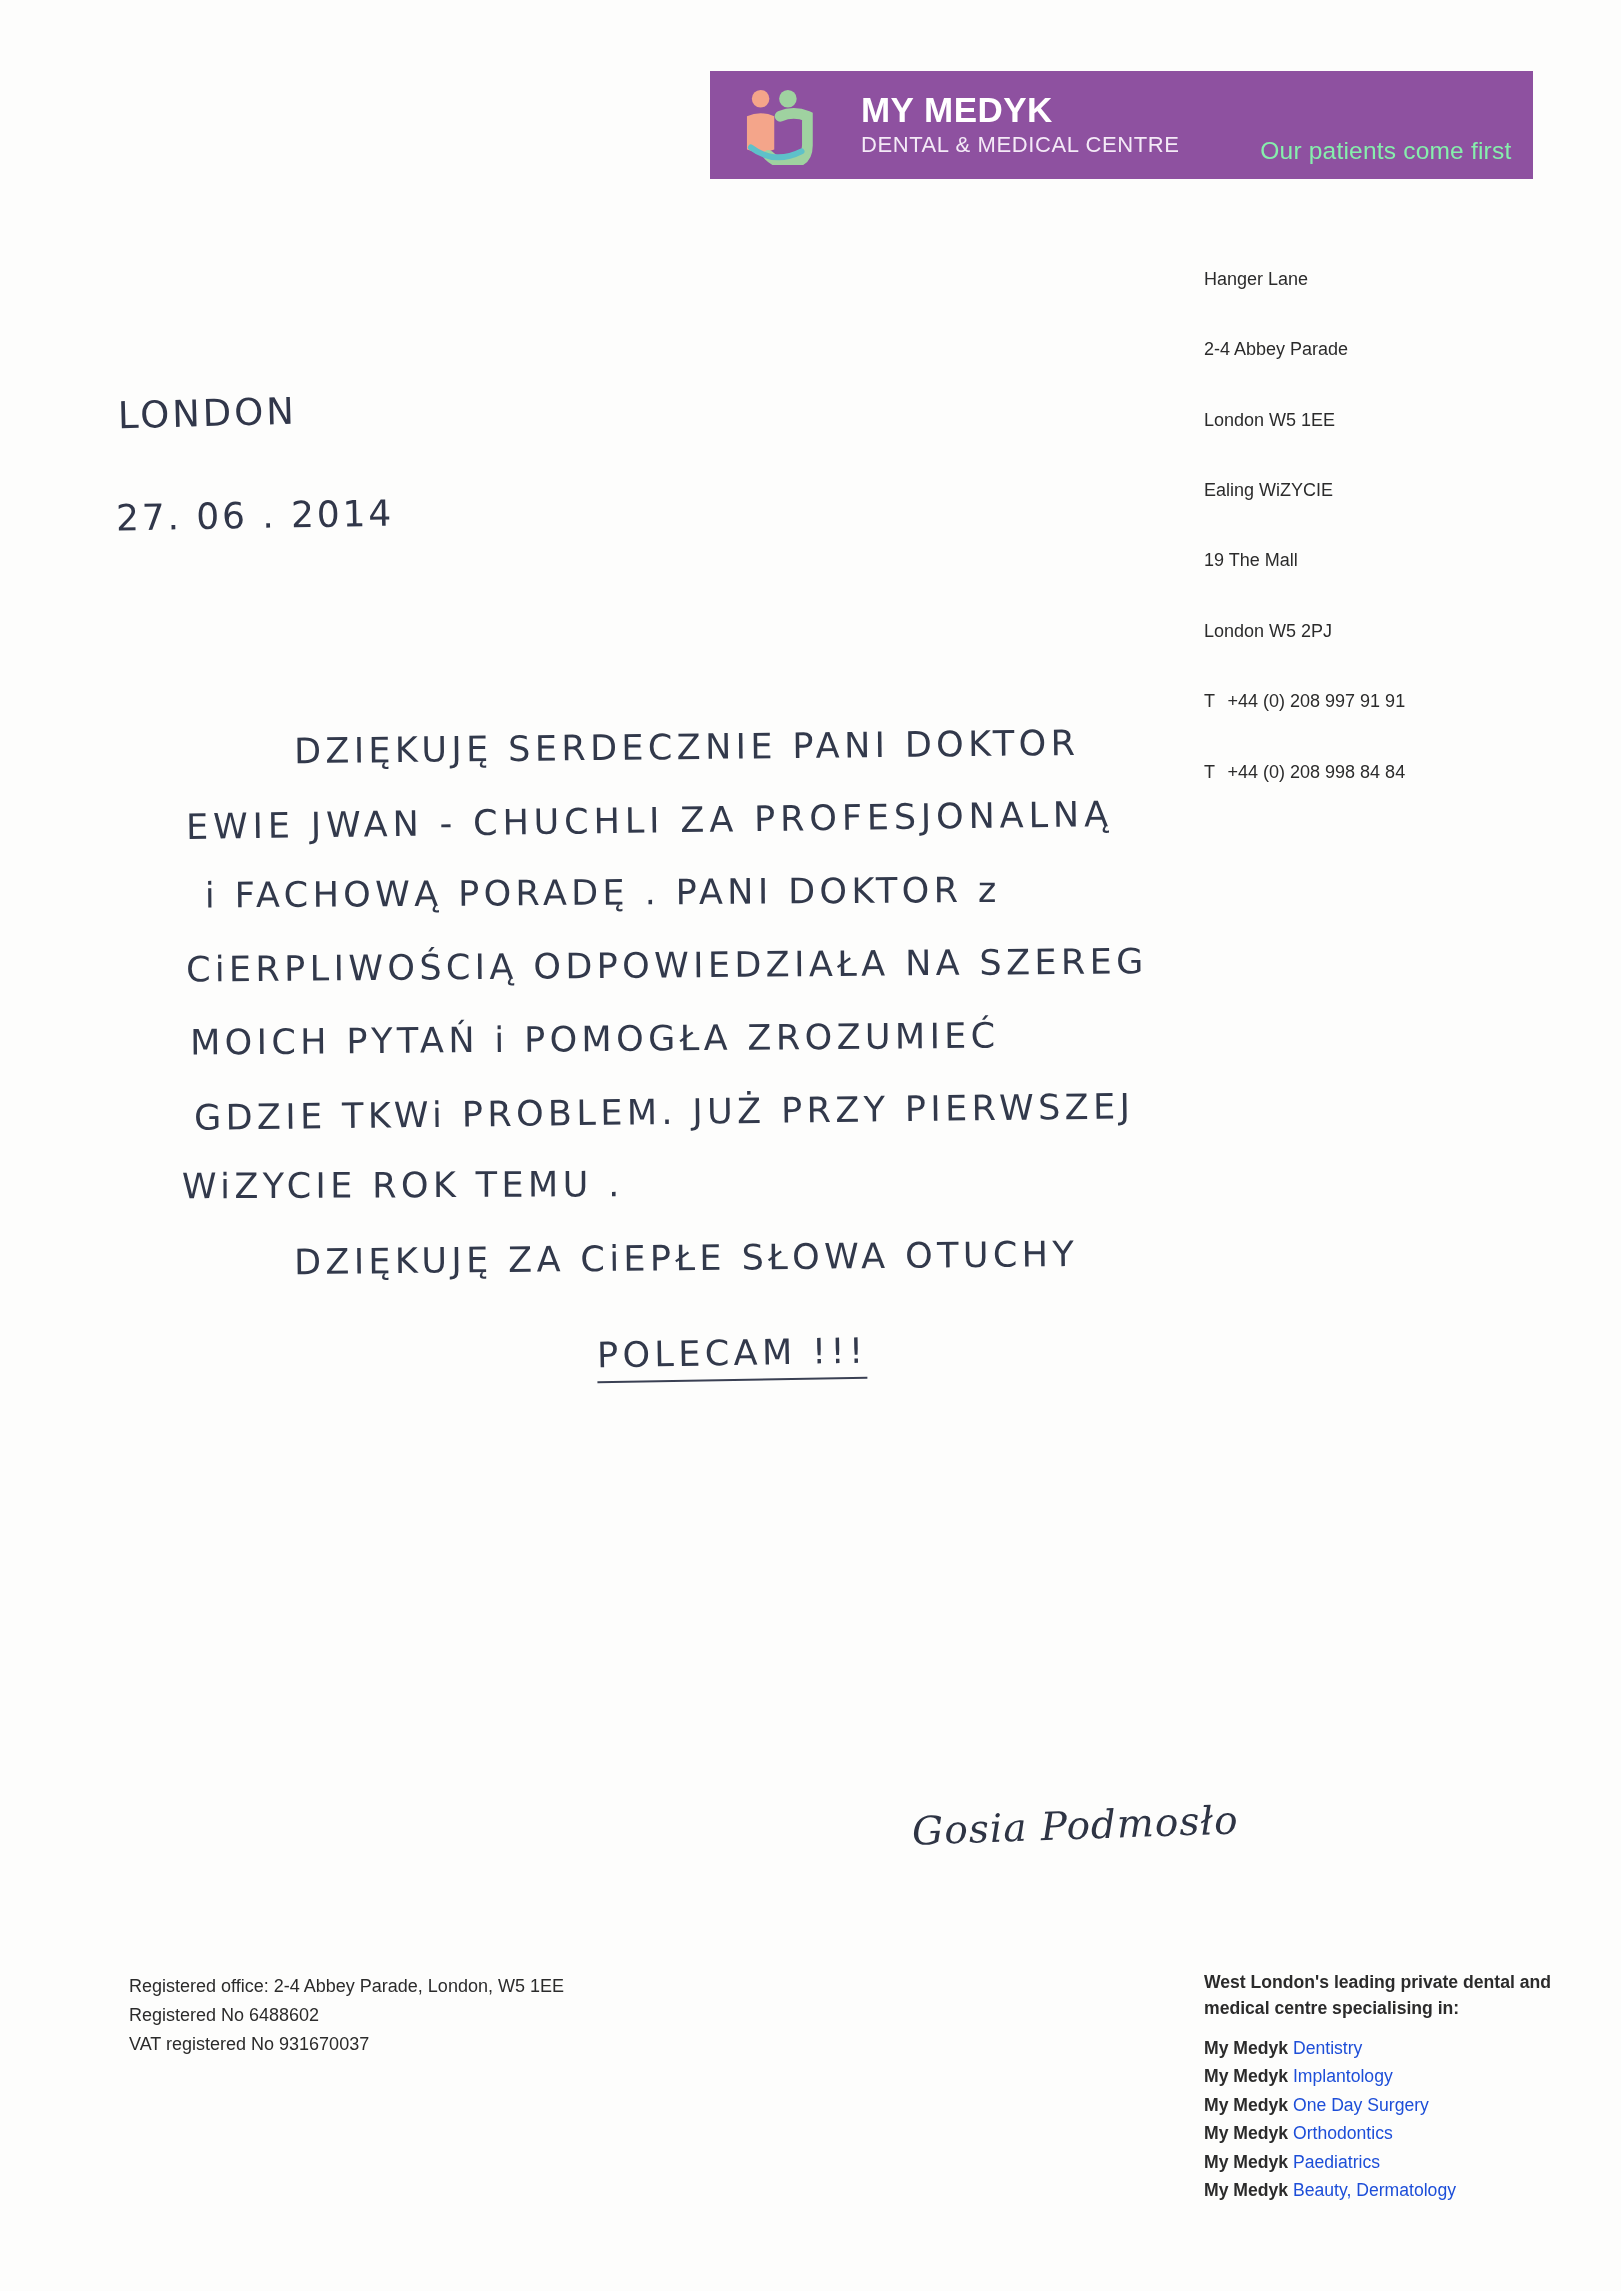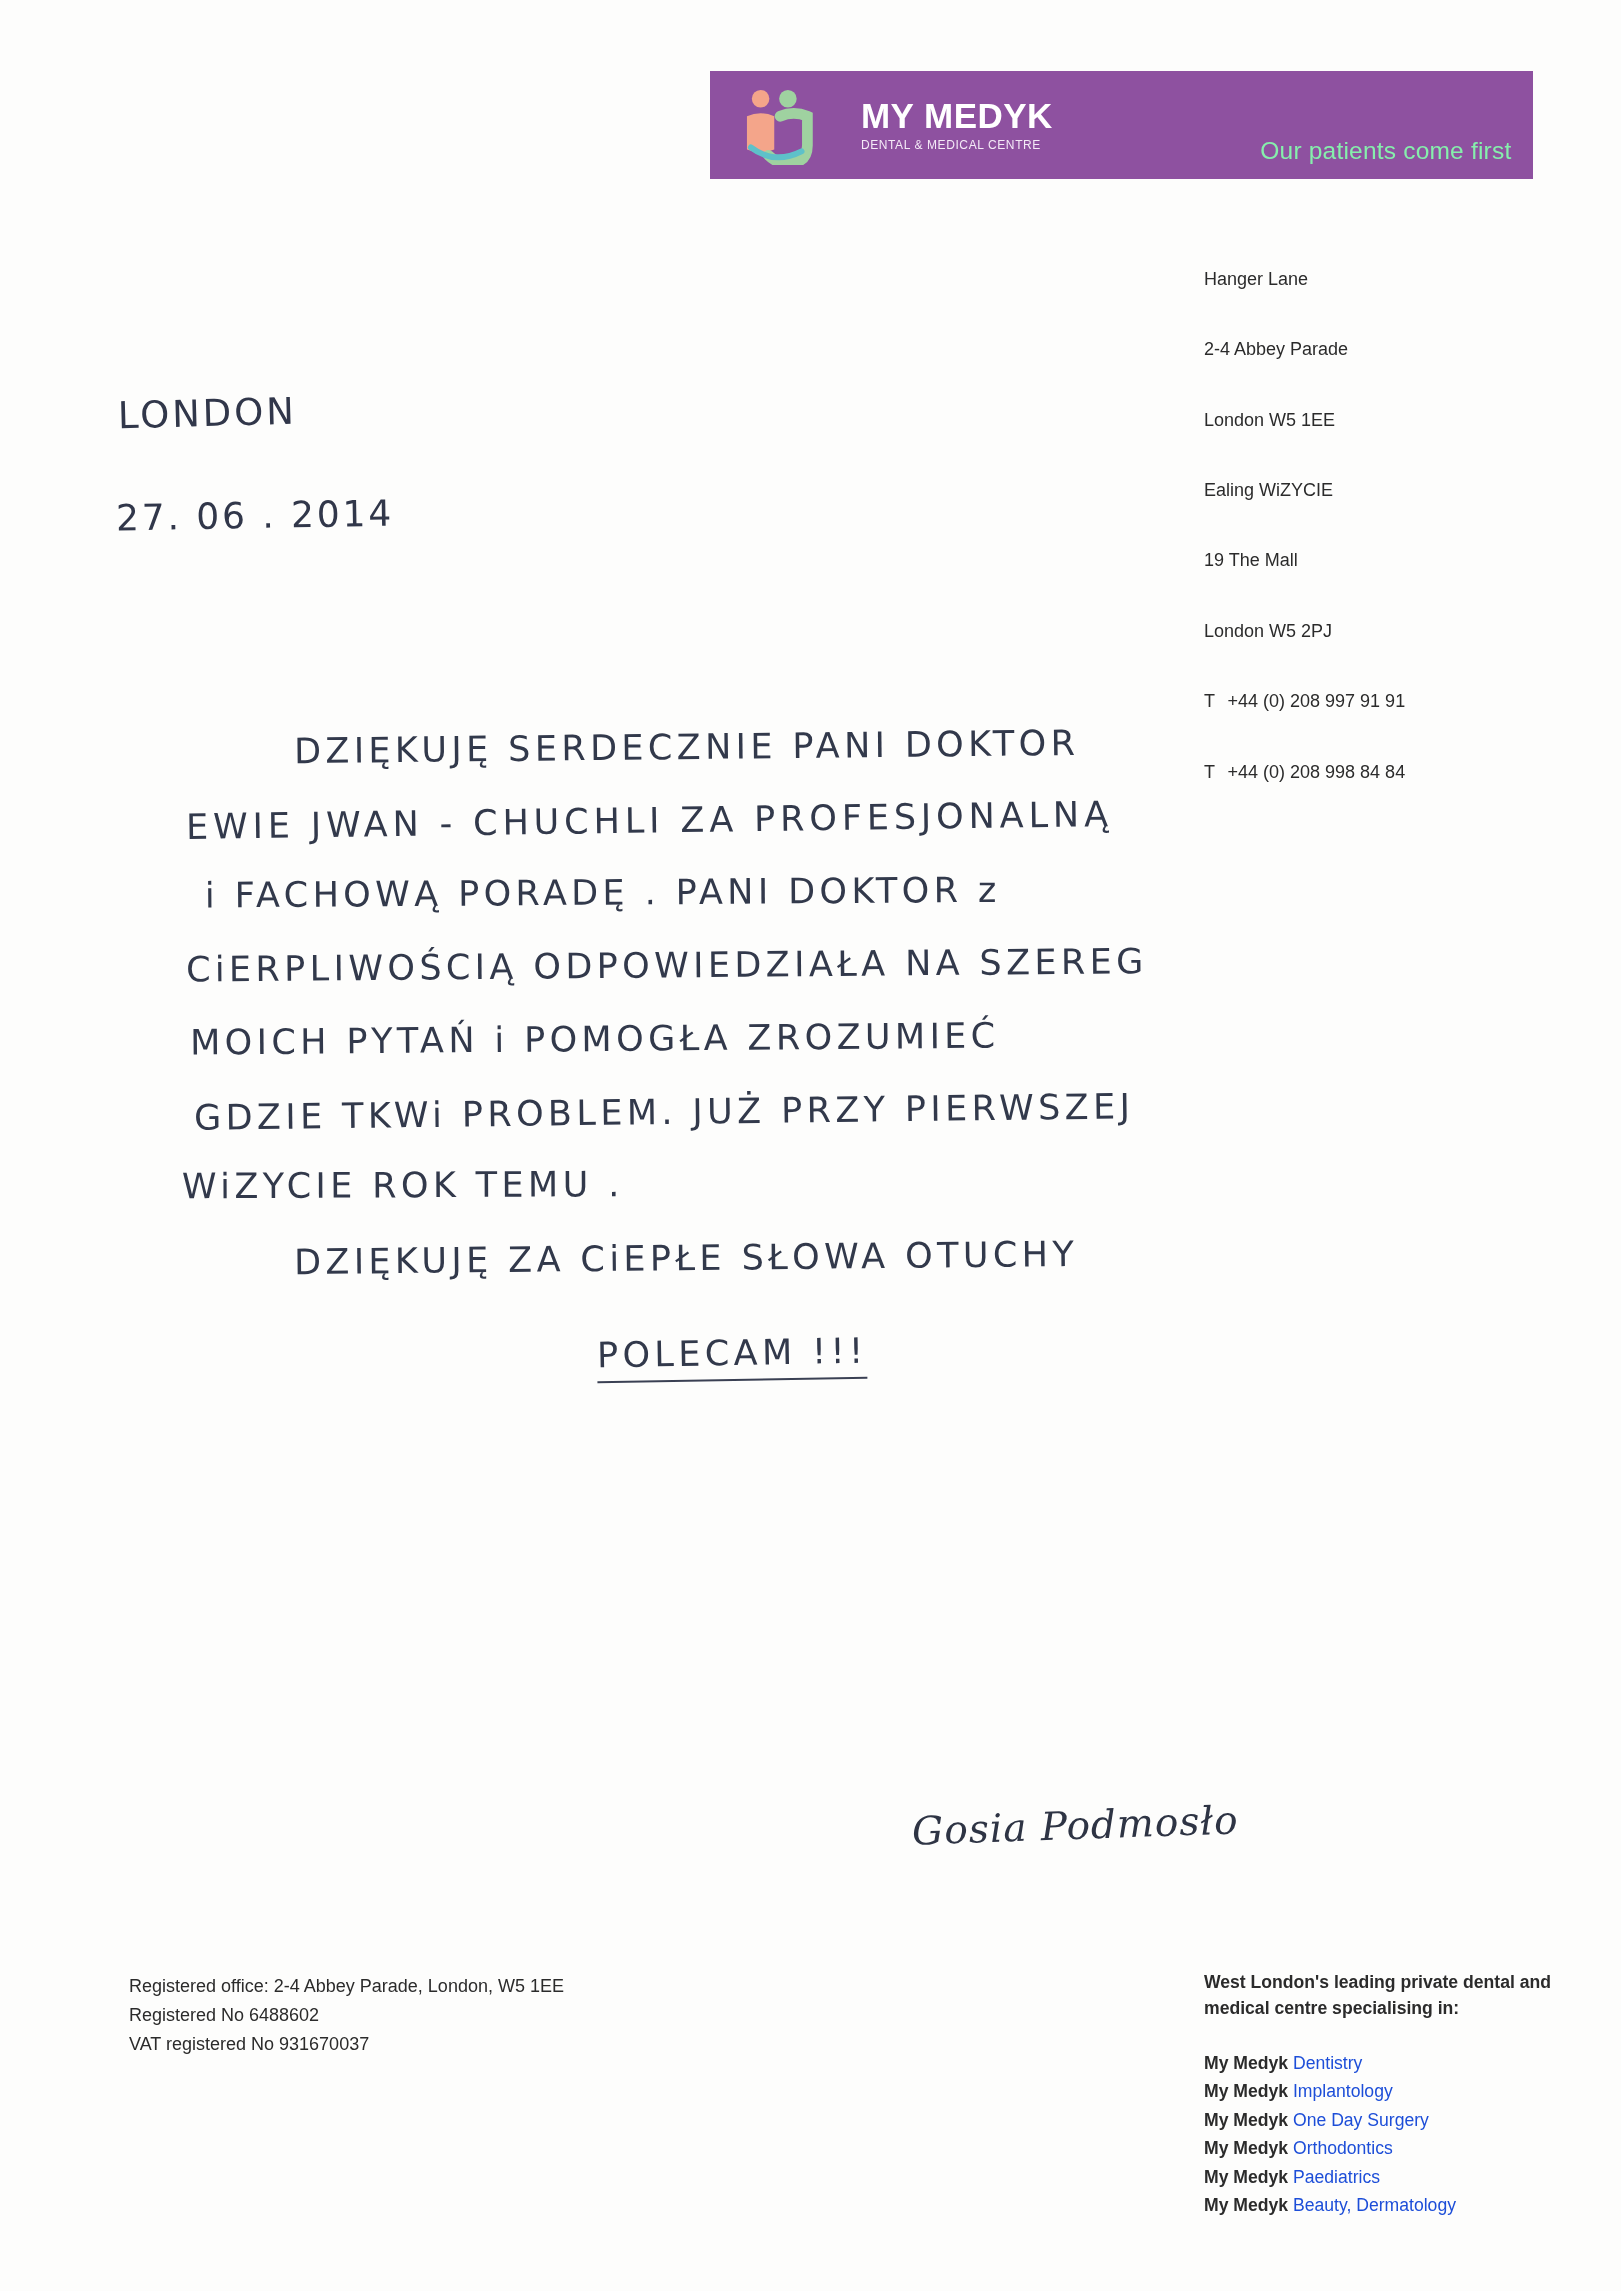--- a/index.html
+++ b/index.html
@@ -47,21 +47,21 @@
     color: #ffffff;
     margin-left: 3.9px;
   }
   .brand-name {
     font-size: 35px;
     font-weight: bold;
     letter-spacing: 0.5px;
     line-height: 1.0;
   }
   .brand-sub {
-    font-size: 12px;
+    font-size: 22px;
     letter-spacing: 0.6px;
     margin-top: 5.9px;
     color: #f4eaf7;
   }
   .tagline {
     position: absolute;
     right: 21.6px;
     bottom: 13.7px;
     font-size: 24.5px;
     color: #86efac;
@@ -163,21 +163,21 @@
     position: absolute;
     left: 1204px;
     top: 1970px;
     width: 392px;
     font-size: 17.6px;
     line-height: 1.5;
     color: #2b2b2b;
   }
   .footer-right .fr-head {
     font-weight: bold;
-    margin-bottom: 29px;
+    margin-bottom: 14px;
     line-height: 1.45;
   }
   .fr-item { white-space: nowrap; margin-bottom: 2px; }
   .fr-item .strong { font-weight: bold; }
   .fr-item .faint { color: #1d4ed8; }
 </style>
 </head>
 <body>
 
 <div class="page">

